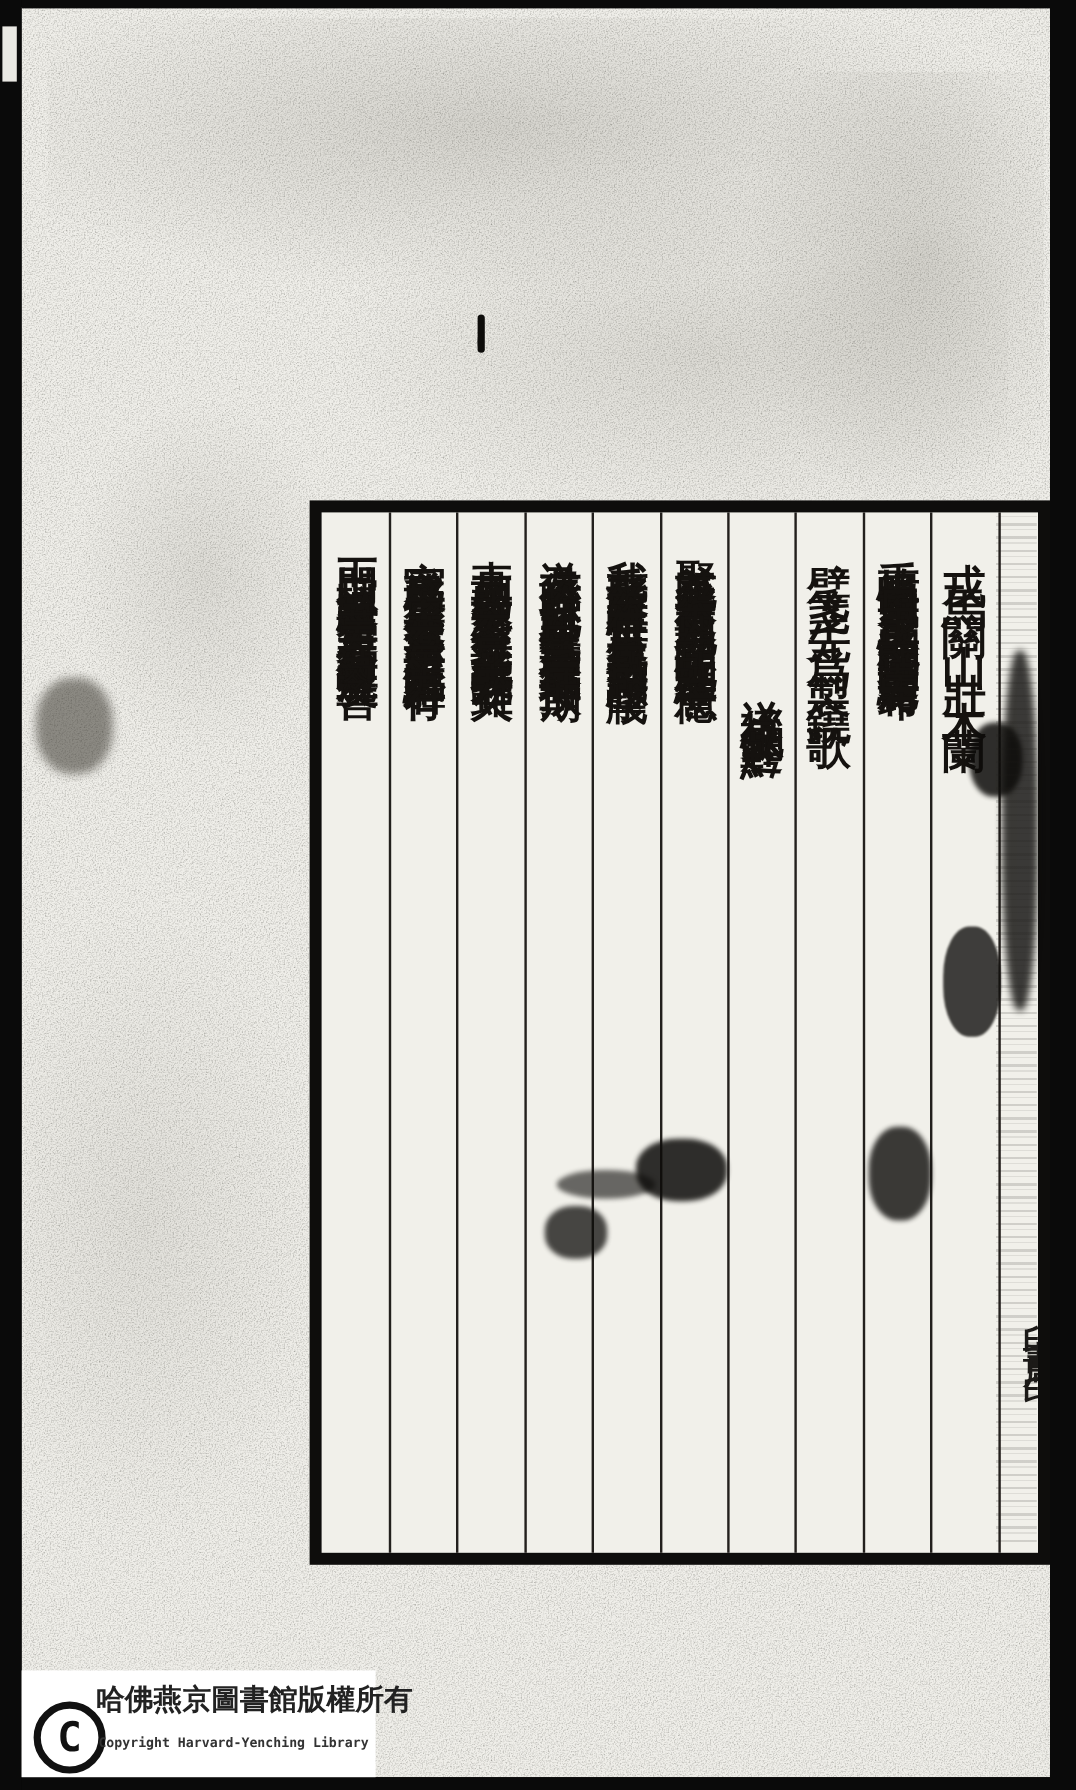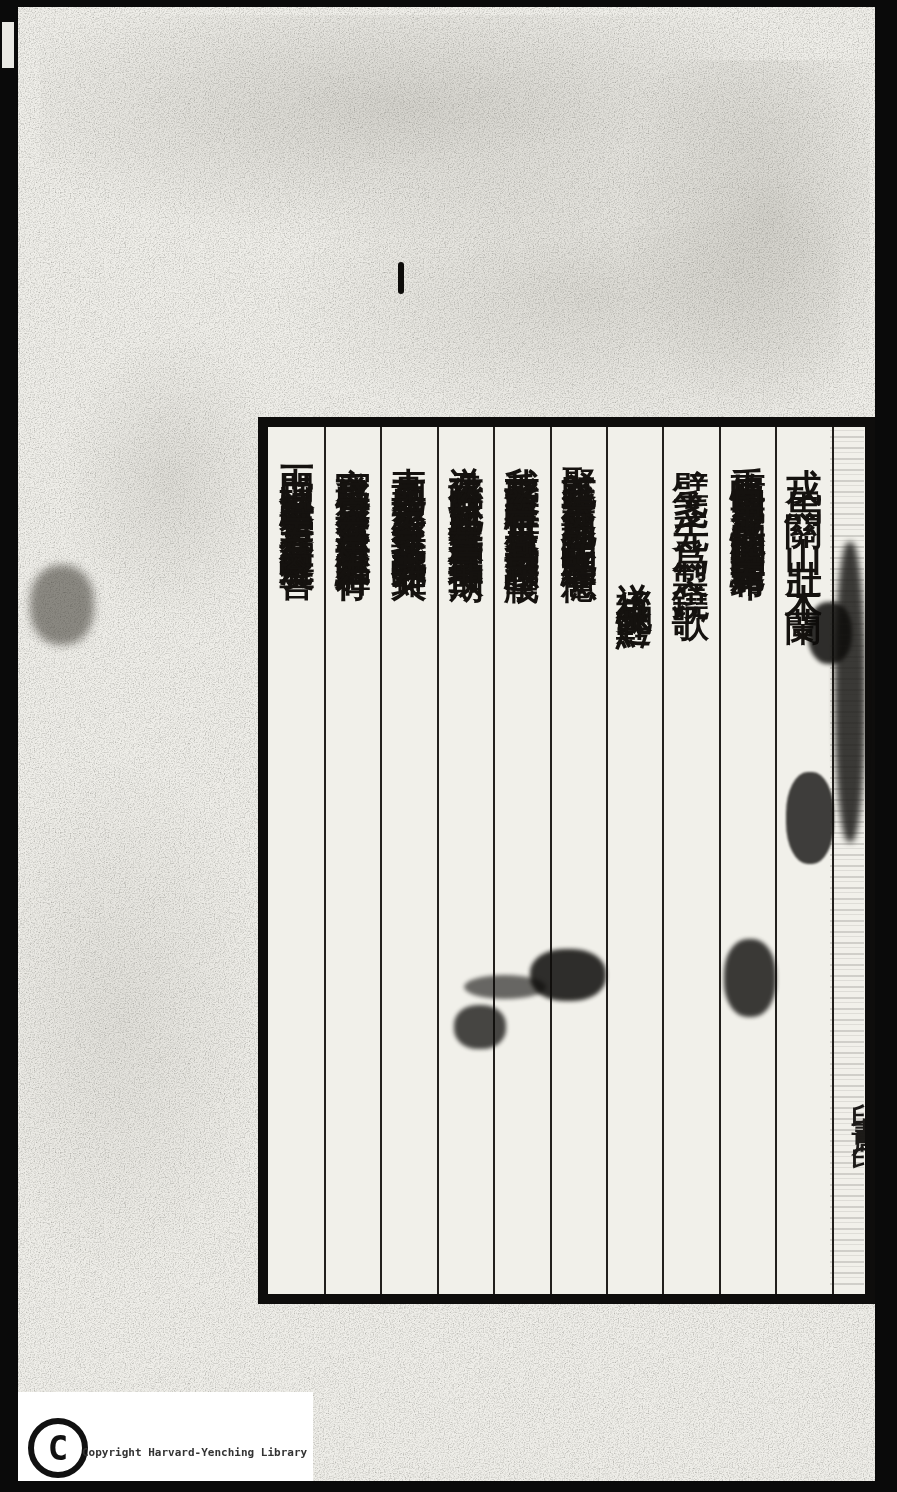--- a/index.html
+++ b/index.html
@@ -142,16 +142,17 @@
 
   <div class="noise-strip"></div>
 
   <div class="stain" style="left:30px;top:565px;width:64px;height:80px;filter:blur(4px);opacity:.55;background:#3a372f;"></div>
   <div class="stain" style="left:398px;top:278px;width:4px;height:14px;opacity:.9;"></div>
 
   <div class="stamp">
     <div class="cc-circle">
         <span>C</span>
       </div>
+    <div class="stamp-zh">哈佛燕京圖書館版權所有</div>
     <div class="stamp-en">Copyright Harvard-Yenching Library</div>
   </div>
 
 </div>
 
 </body></html>

